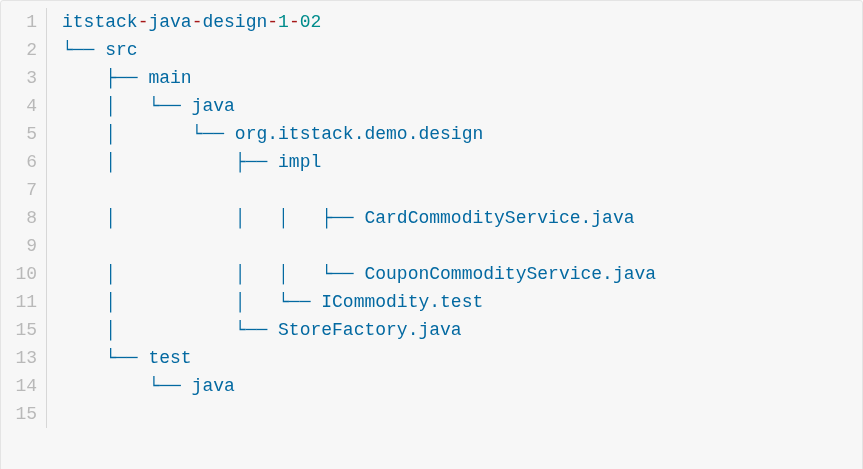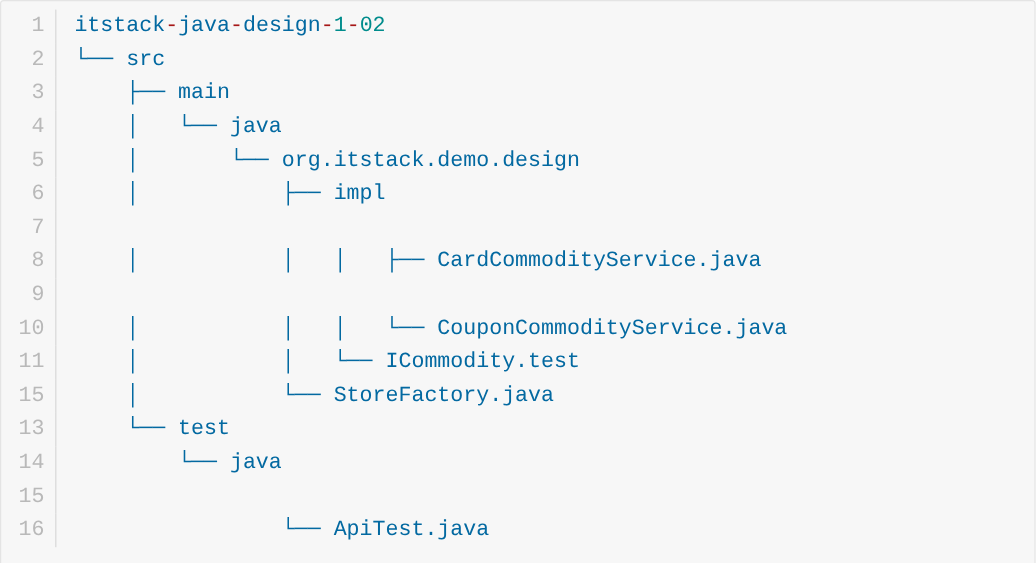--- a/index.html
+++ b/index.html
@@ -104,18 +104,14 @@
         <div class="gutter">13</div>
         <div class="code-cell"><span class="seg-text">    └── test</span></div>
       </div>
       <div class="code-line">
         <div class="gutter">14</div>
         <div class="code-cell"><span class="seg-text">        └── java</span></div>
       </div>
       <div class="code-line">
         <div class="gutter">15</div>
       </div>
-      <div class="code-line">
-        <div class="gutter">16</div>
-        <div class="code-cell"><span class="seg-text">                └── ApiTest.java</span></div>
-      </div>
     </div>
 </div>
 
 </body></html>

